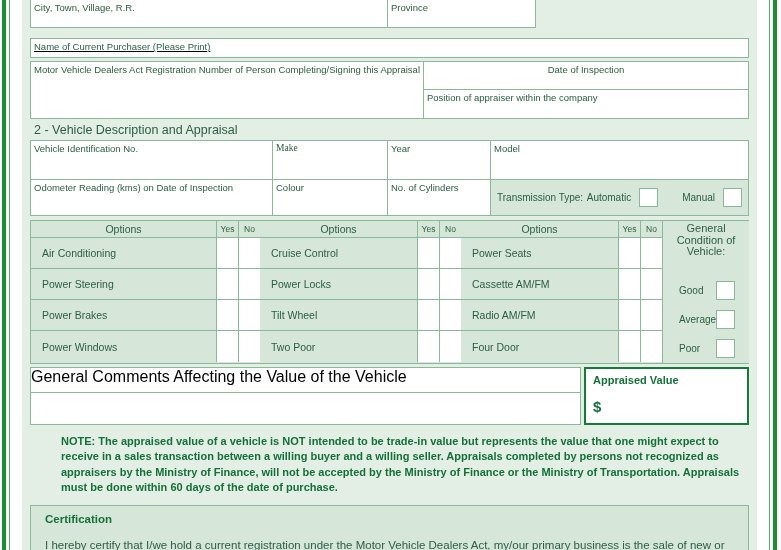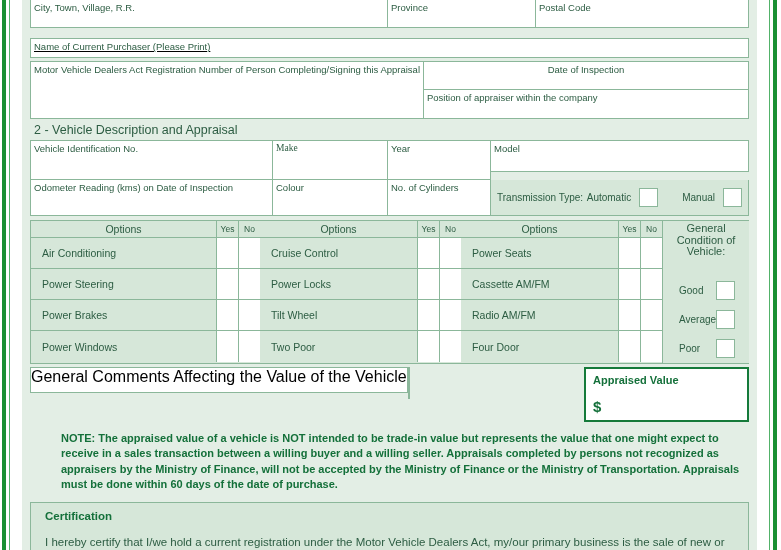--- a/index.html
+++ b/index.html
@@ -63,21 +63,21 @@
     font-size:12.5px;
     color:#2d5d43;
     padding:4px 2px 3px 4px;
     line-height:14px;
   }
 
   
   .c-vin  { flex:0 0 243px; height:40px; }
   .c-make { flex:0 0 115px; height:40px; border-left:none;font-family:Liberation Serif, serif; }
   .c-year { flex:0 0 103px; height:40px; border-left:none; }
-  .c-model{ flex:1 1 auto;  height:32px; border-left:none; }
+  .c-model{ flex:1 1 auto;  height:40px; border-left:none; }
 
   .c-odo  { flex:0 0 243px; height:36px; border-top:none; }
   .c-col  { flex:0 0 115px; height:36px; border-top:none; border-left:none; }
   .c-cyl  { flex:0 0 103px; height:36px; border-top:none; border-left:none; }
   .c-trans{ flex:1 1 auto;  height:36px; border-top:none; border-left:none;
             background:#d6e7d9; display:flex; align-items:center; padding:0 6px; }
   .trans-label { font-size:10px; color:#2d5d43; }
   .trans-opt { font-size:10px; color:#2d5d43; margin-left:auto; display:flex; align-items:center; }
   .tickbox {
     width:19px; height:19px; border:1px solid #8bb79a; background:#ffffff;
@@ -118,21 +118,21 @@
   }
   .cond-row {
     display:flex; align-items:center; height:29px; padding:0 14px 0 16px;
     font-size:10px; color:#2d5d43;
   }
   .cond-row .tickbox { margin-left:auto; }
   .cond-spacer { height:18px; }
 
   
   .bottom-row { display:flex; margin-top:3px; }
-  .comments { flex:0 0 551px; display:flex; flex-direction:row; }
+  .comments { flex:0 0 551px; display:flex; flex-direction:column; }
   .cm-top { height:26px; border:1px solid #8bb79a; background:#ffffff; }
   .cm-bot { height:32px; border:1px solid #8bb79a; border-top:none; background:#ffffff; }
   .appraised {
     flex:1 1 auto; margin-left:3px;
     border:2px solid #157a3a; background:#ffffff; padding:5px 7px;
   }
   .ap-title { font-size:11px; font-weight:bold; color:#14703a; }
   .ap-dollar { font-size:15px; font-weight:bold; color:#14703a; margin-top:12px; }
 
   
@@ -160,23 +160,20 @@
 <div class="page">
 
   <div class="sec1">
 
     <div class="row r-city">
       <div class="cell c-city">
         <span class="lbl">City, Town, Village, R.R.</span>
       </div>
       <div class="cell c-prov">
         <span class="lbl">Province</span>
-      </div>
-      <div class="cell c-post">
-        <span class="lbl">Postal Code</span>
       </div>
     </div>
 
     <div class="row r-name">
       <div class="cell c-name">
         <span class="lbl">Name of Current Purchaser (Please Print)</span>
       </div>
     </div>
 
     <div class="row r-mvda">

